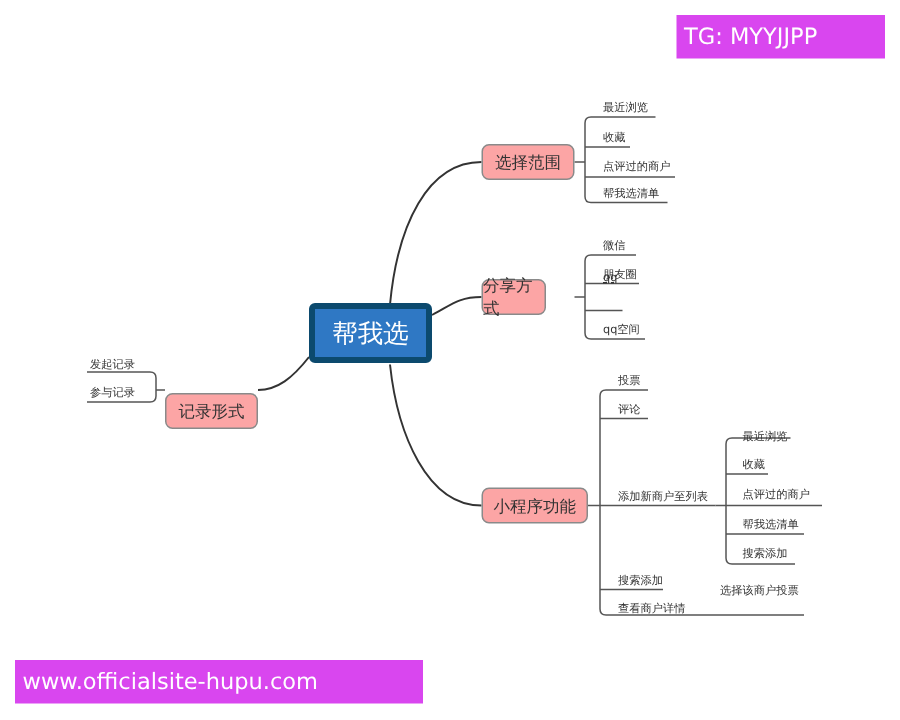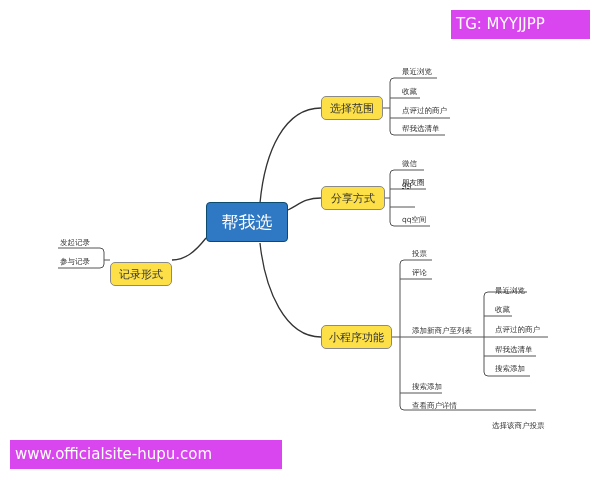--- a/index.html
+++ b/index.html
@@ -5,25 +5,25 @@
   html, body { margin: 0; padding: 0; }
   body {
     width: 600px; height: 480px; position: relative; overflow: hidden;
     background: #ffffff;
     font-family: "DejaVu Sans", sans-serif;
   }
   svg.lines { position: absolute; left: 0; top: 0; }
   .node {
     position: absolute; box-sizing: border-box;
     display: flex; align-items: center; justify-content: center;
-    background: #fde047; border: 1px solid #8a8a8a; border-radius: 5px;
+    background: #fca5a5; border: 1px solid #8a8a8a; border-radius: 5px;
     color: #333; font-size: 11px;
   }
   .root {
-    background: #2f78c4; border: 1px solid #0c4a6e; color: #fff;
+    background: #2f78c4; border: 4px solid #0c4a6e; color: #fff;
     font-size: 17px; border-radius: 4px;
   }
   .leaf {
     position: absolute; font-size: 7.5px; color: #333; white-space: nowrap;
     line-height: 10px;
   }
   .watermark {
     position: absolute; background: #d946ef; color: #fff;
     font-family: "DejaVu Sans", sans-serif;
   }
@@ -72,21 +72,21 @@
   </g>
 </svg>
 
 <div class="node root" style="left:206px; top:202px; width:82px; height:40px;">
   <span>帮我选</span>
 </div>
 
 <div class="node" style="left:321px; top:96px; width:62px; height:24px;">
   <span>选择范围</span>
 </div>
-<div class="node" style="left:321px; top:186px; width:64px; height:24px;">
+<div class="node" style="left:321px; top:186px; width:43px; height:24px;">
   <span>分享方式</span>
 </div>
 <div class="node" style="left:110px; top:262px; width:62px; height:24px;">
   <span>记录形式</span>
 </div>
 <div class="node" style="left:321px; top:325px; width:71px; height:24px;">
   <span>小程序功能</span>
 </div>
 
 <div class="leaf" style="left:402px; top:67px;">最近浏览</div>
@@ -100,21 +100,21 @@
 <div class="leaf" style="left:402px; top:215px;">qq空间</div>
 
 <div class="leaf" style="left:60px; top:238px;">发起记录</div>
 <div class="leaf" style="left:60px; top:257px;">参与记录</div>
 
 <div class="leaf" style="left:412px; top:249px;">投票</div>
 <div class="leaf" style="left:412px; top:268px;">评论</div>
 <div class="leaf" style="left:412px; top:326px;">添加新商户至列表</div>
 <div class="leaf" style="left:412px; top:382px;">搜索添加</div>
 <div class="leaf" style="left:412px; top:401px;">查看商户详情</div>
-<div class="leaf" style="left:480px; top:421px;margin-left:12px;">选择该商户投票</div>
+<div class="leaf" style="left:480px; top:389px;">选择该商户投票</div>
 
 <div class="leaf" style="left:495px; top:286px;">最近浏览</div>
 <div class="leaf" style="left:495px; top:305px;">收藏</div>
 <div class="leaf" style="left:495px; top:325px;">点评过的商户</div>
 <div class="leaf" style="left:495px; top:345px;">帮我选清单</div>
 <div class="leaf" style="left:495px; top:364px;">搜索添加</div>
 
 <div class="watermark" style="left:451px; top:10px; width:139px; height:29px; font-size:15px; line-height:29px; padding-left:5px; box-sizing:border-box;">TG: MYYJJPP</div>
 <div class="watermark" style="left:10px; top:440px; width:272px; height:29px; font-size:15px; line-height:29px; padding-left:5px; box-sizing:border-box;">www.officialsite-hupu.com</div>
 

